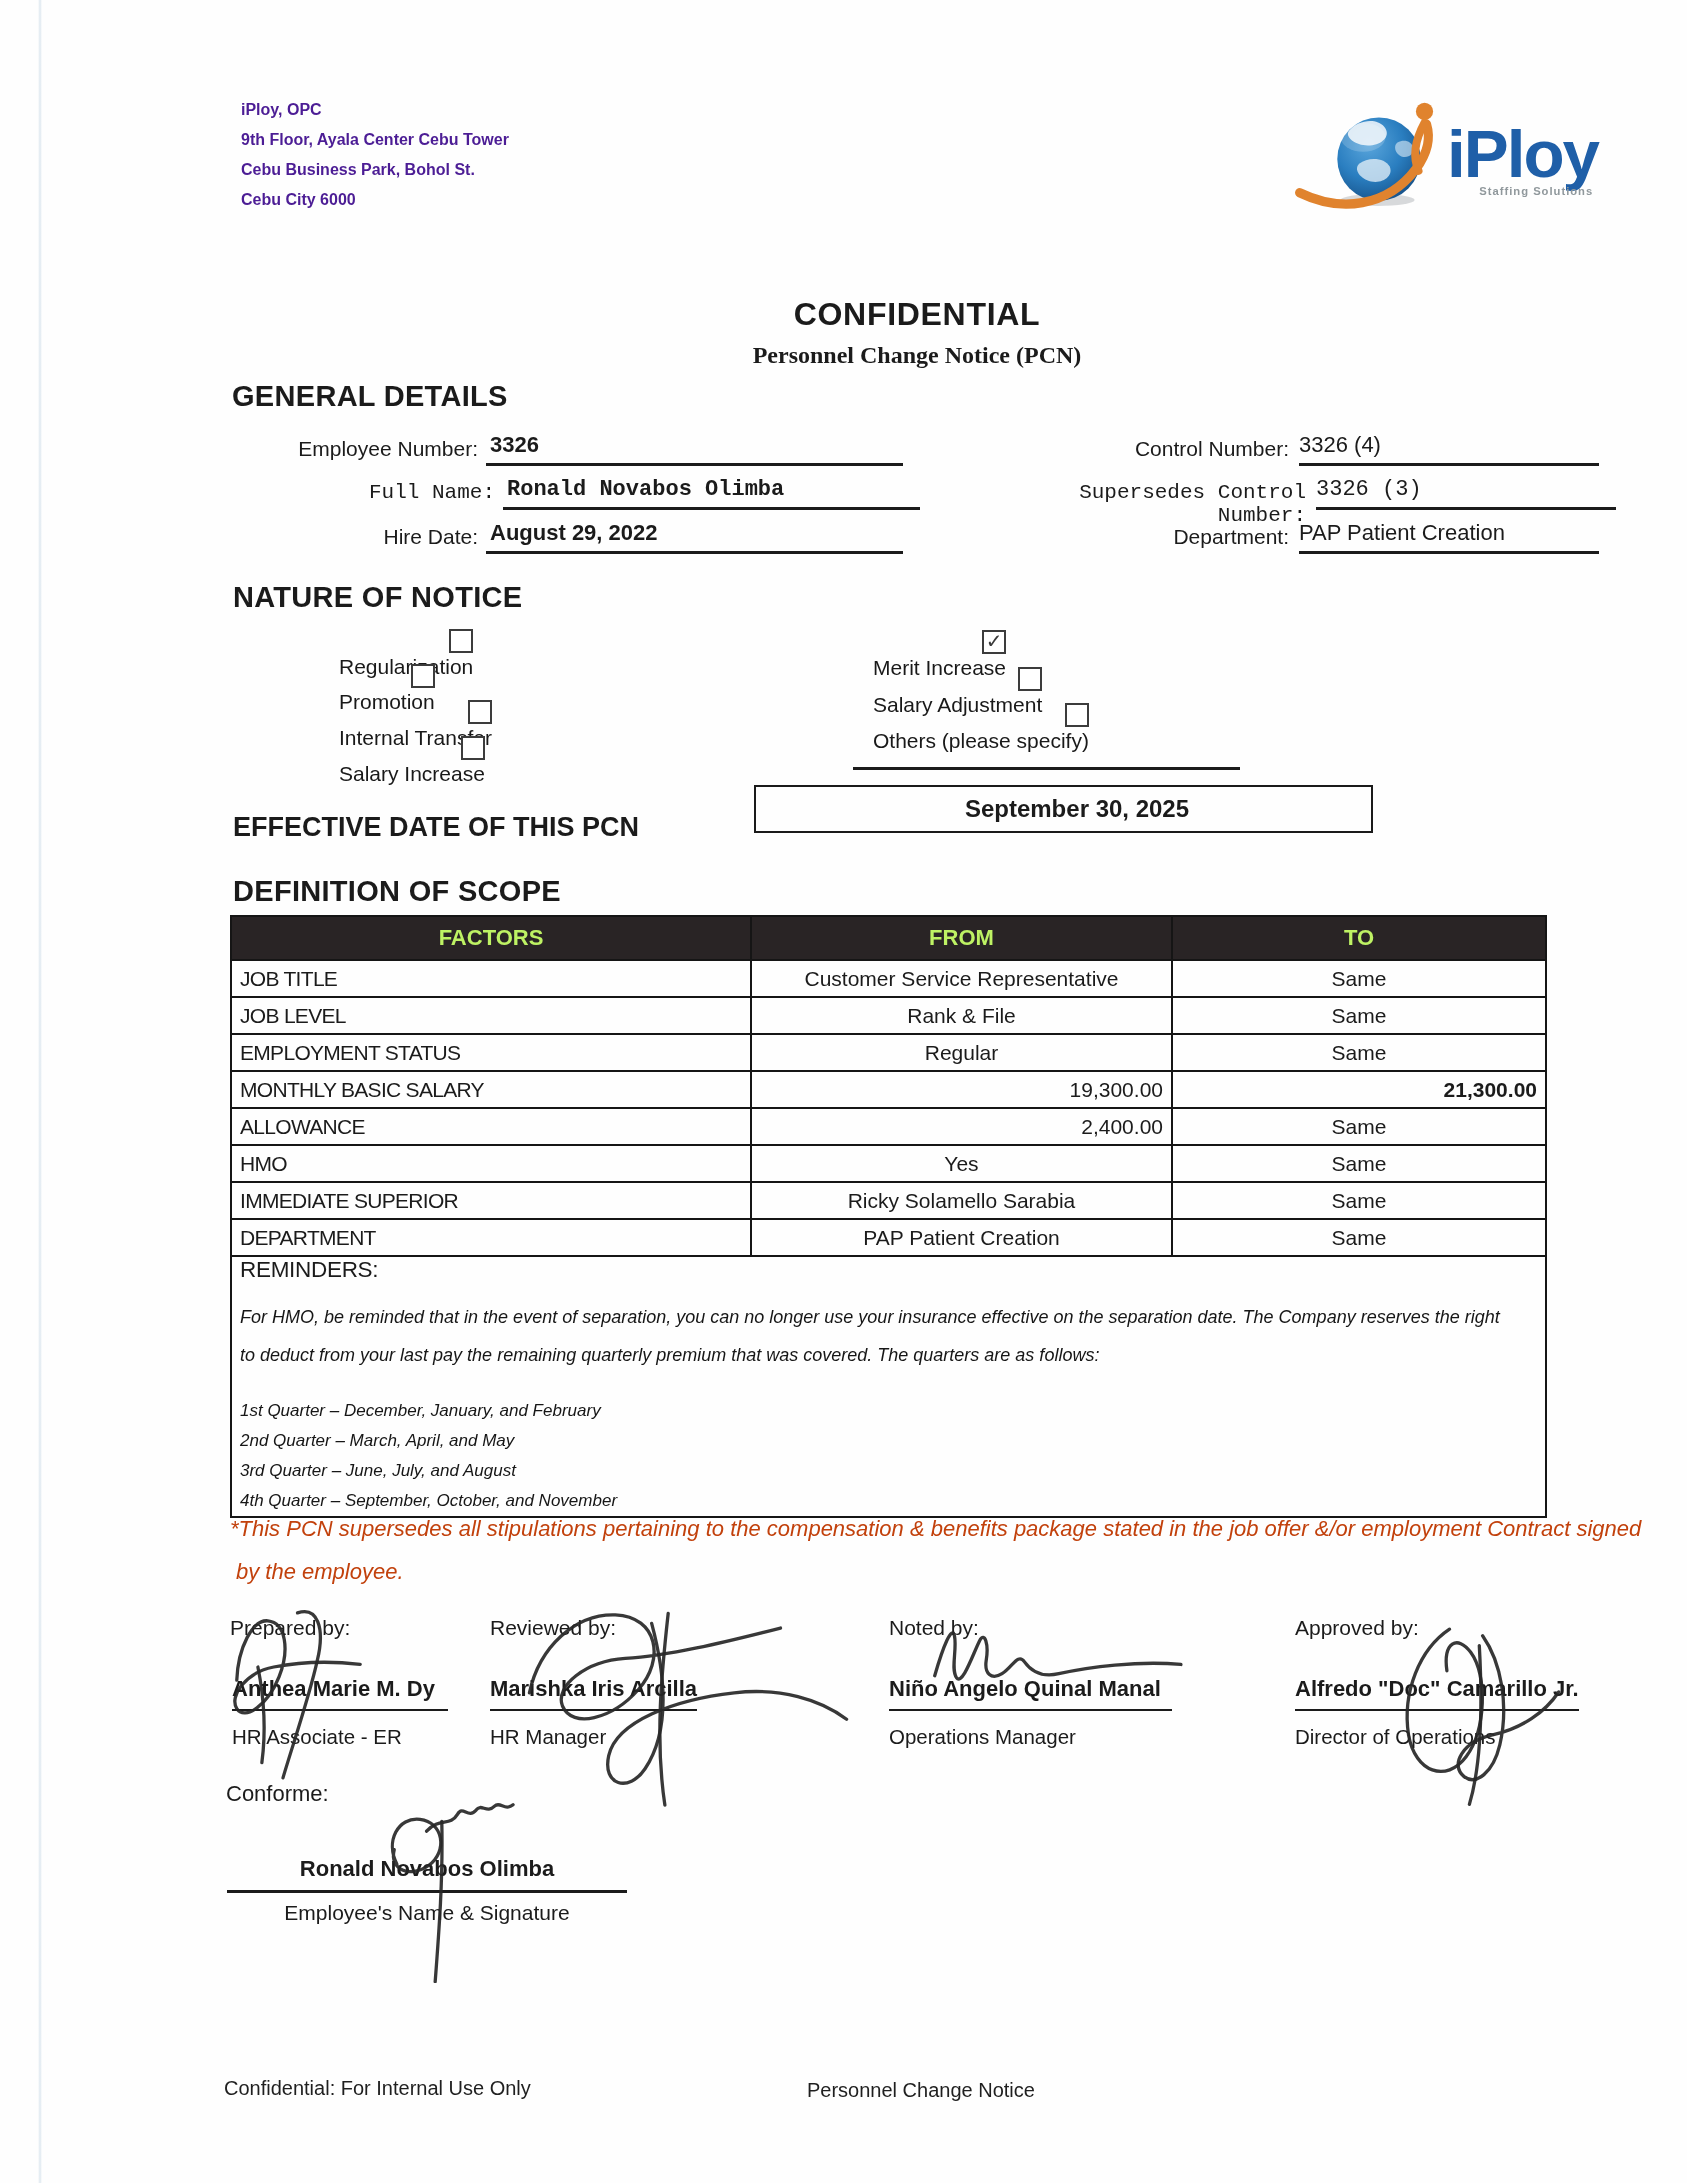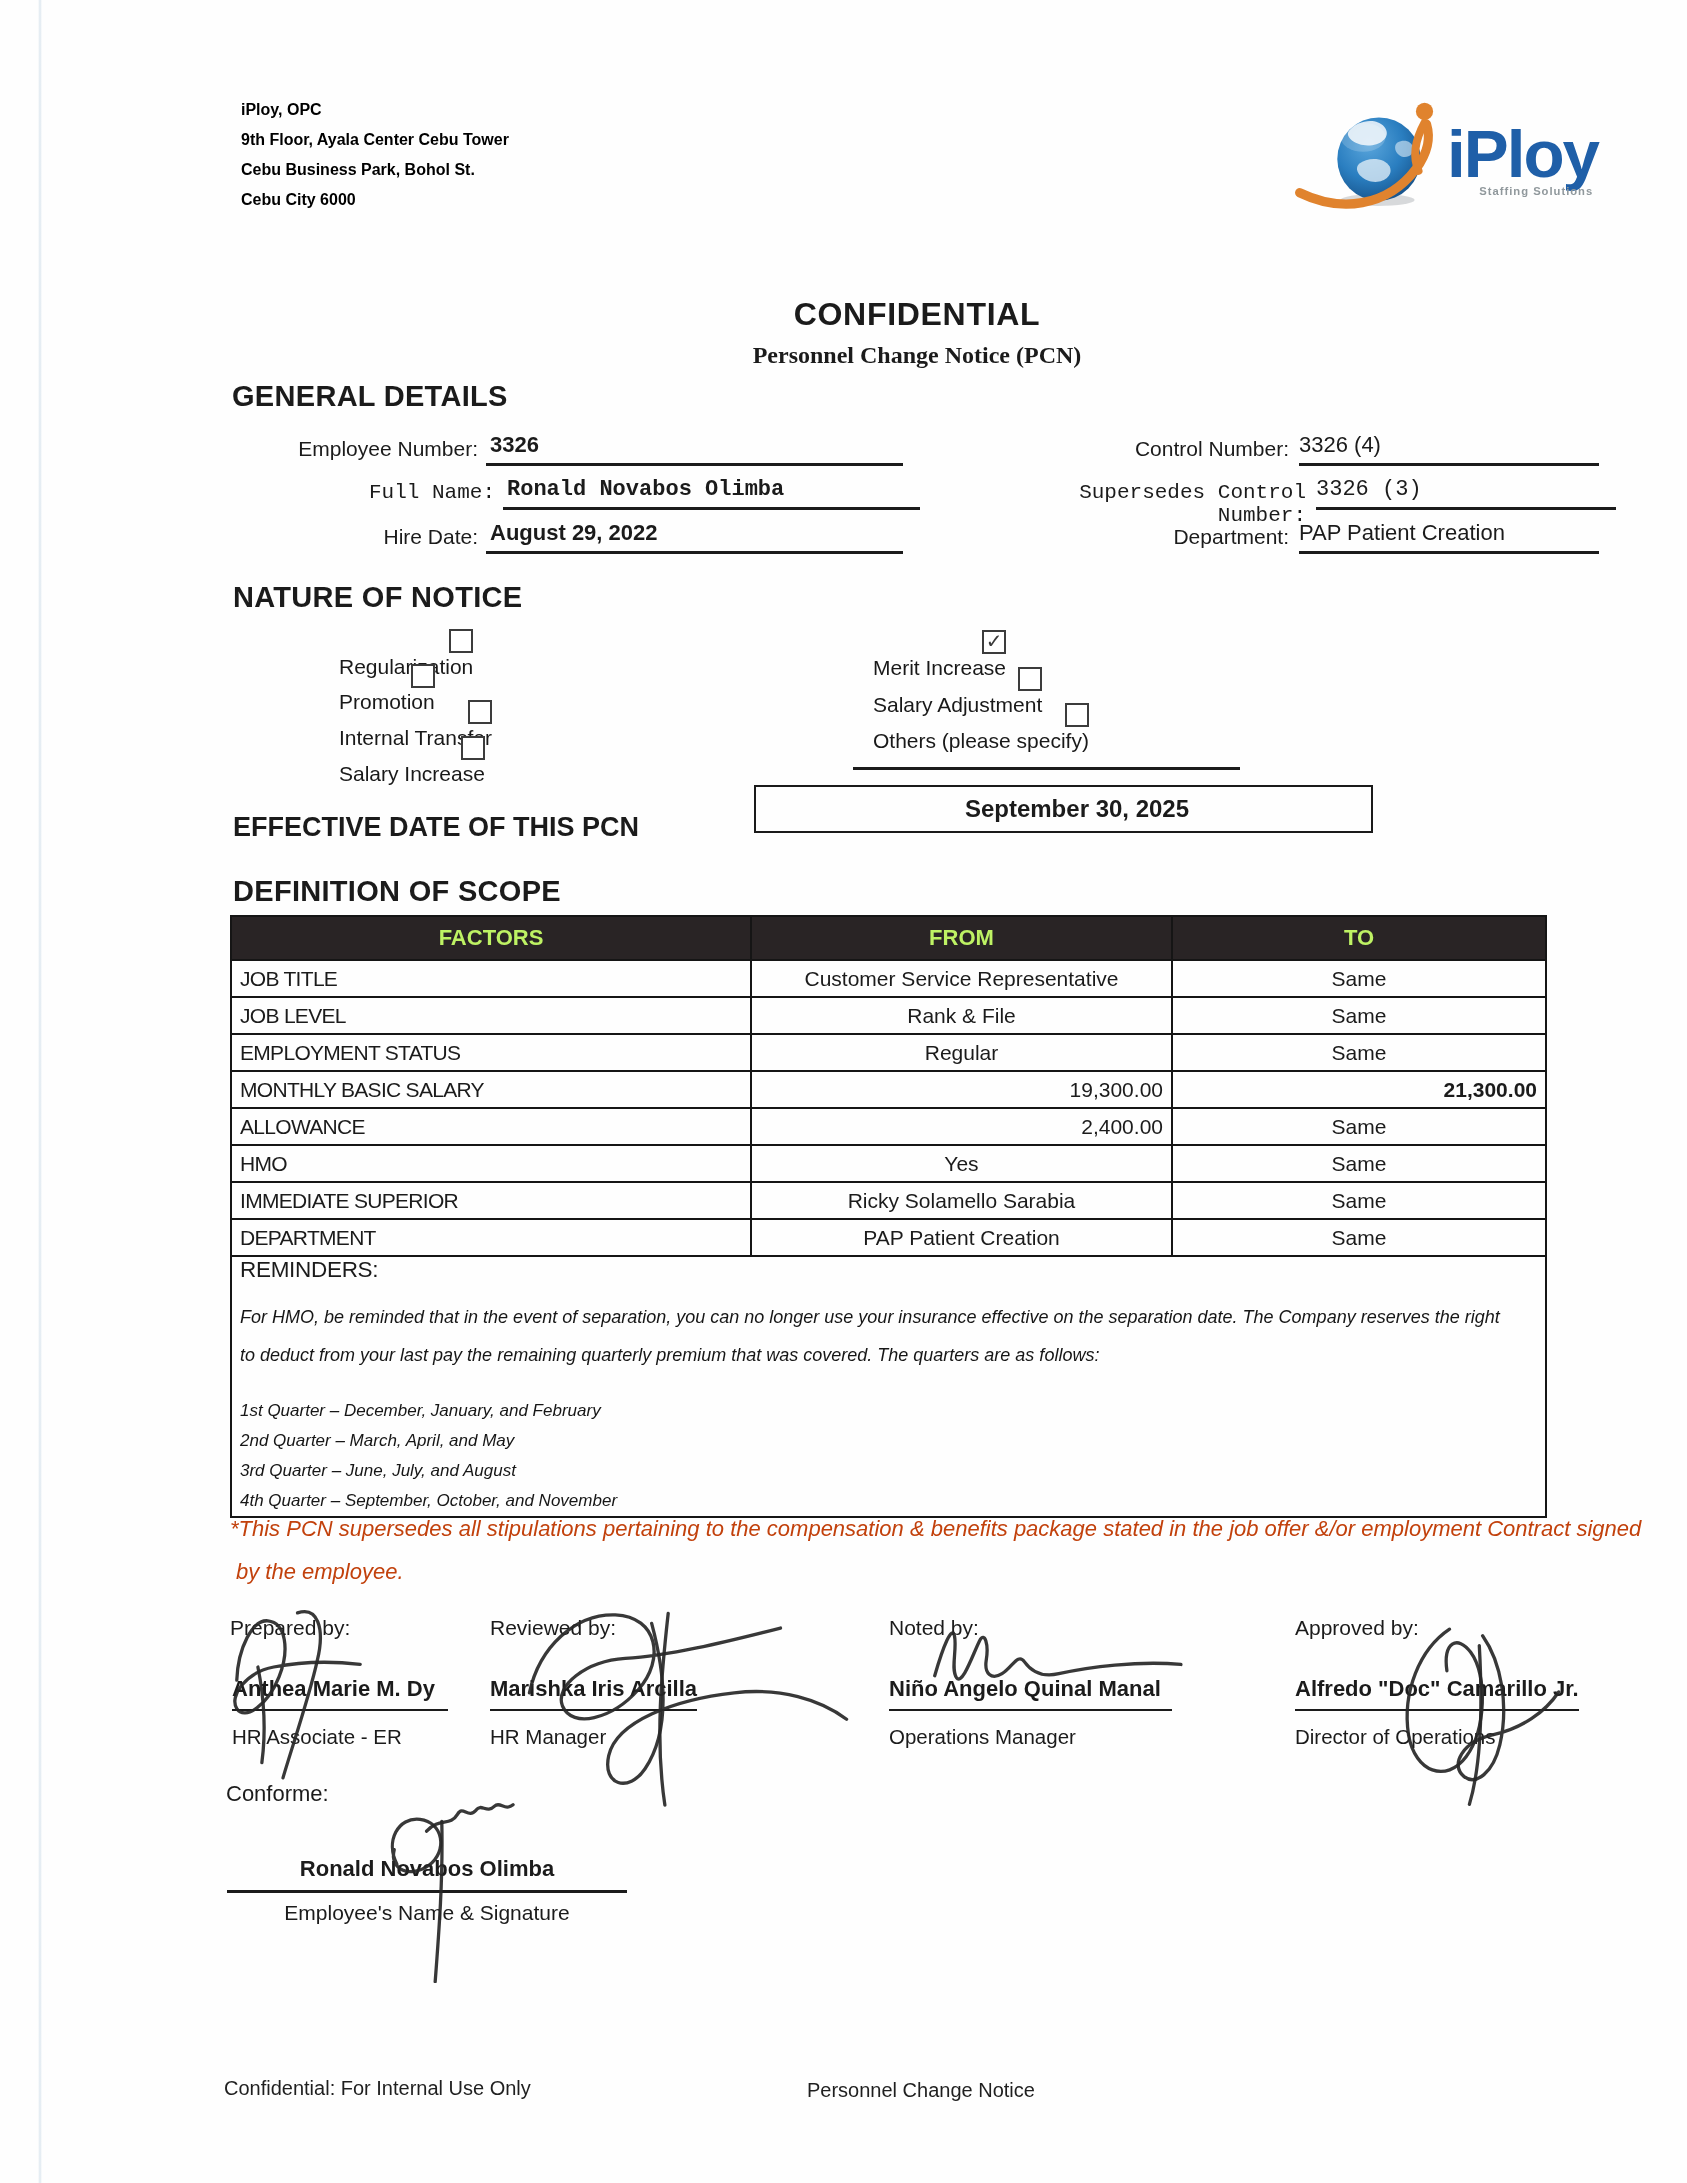--- a/index.html
+++ b/index.html
@@ -2,21 +2,21 @@
 <html style="font-size:10.6px"><head>
 <meta charset="utf-8">
 <style>
   html,body{margin:0;padding:0;background:#e8e8e8;}
   .page{position:relative;width:1687px;height:2183px;background:#fefefe;
         font-family:"Liberation Sans",sans-serif;color:#1b1b1b;overflow:hidden;margin:0 auto;}
   .abs{position:absolute;}
   .scan-edge{position:absolute;left:38px;top:0;width:4px;height:2183px;
              background:linear-gradient(90deg,rgba(190,210,225,0),rgba(190,210,225,.5),rgba(190,210,225,0));}
   
-  .addr{left:241px;top:95px;font-size:16px;font-weight:700;line-height:30px;color:#000000;}
+  .addr{left:241px;top:95px;font-size:16px;font-weight:700;line-height:30px;color:#4c1d95;}
   
   .title-wrap{left:146px;top:296px;width:1542px;text-align:center;}
   .title-main{font-size:32px;font-weight:800;letter-spacing:0.7px;}
   .title-sub{font-size:24px;font-weight:700;margin-top:9.3px;font-family:Liberation Serif, serif;}
   .h1{font-size:29px;font-weight:800;letter-spacing:0.3px;}
   
   .field-row{position:absolute;height:44px;}
   .f-label{position:absolute;top:8px;font-size:21px;text-align:right;}
   .f-value{position:absolute;top:0;height:37px;border-bottom:3.3px solid #1c1c1c;
            font-size:22px;display:flex;align-items:flex-end;padding-bottom:5.3px;box-sizing:border-box;}

